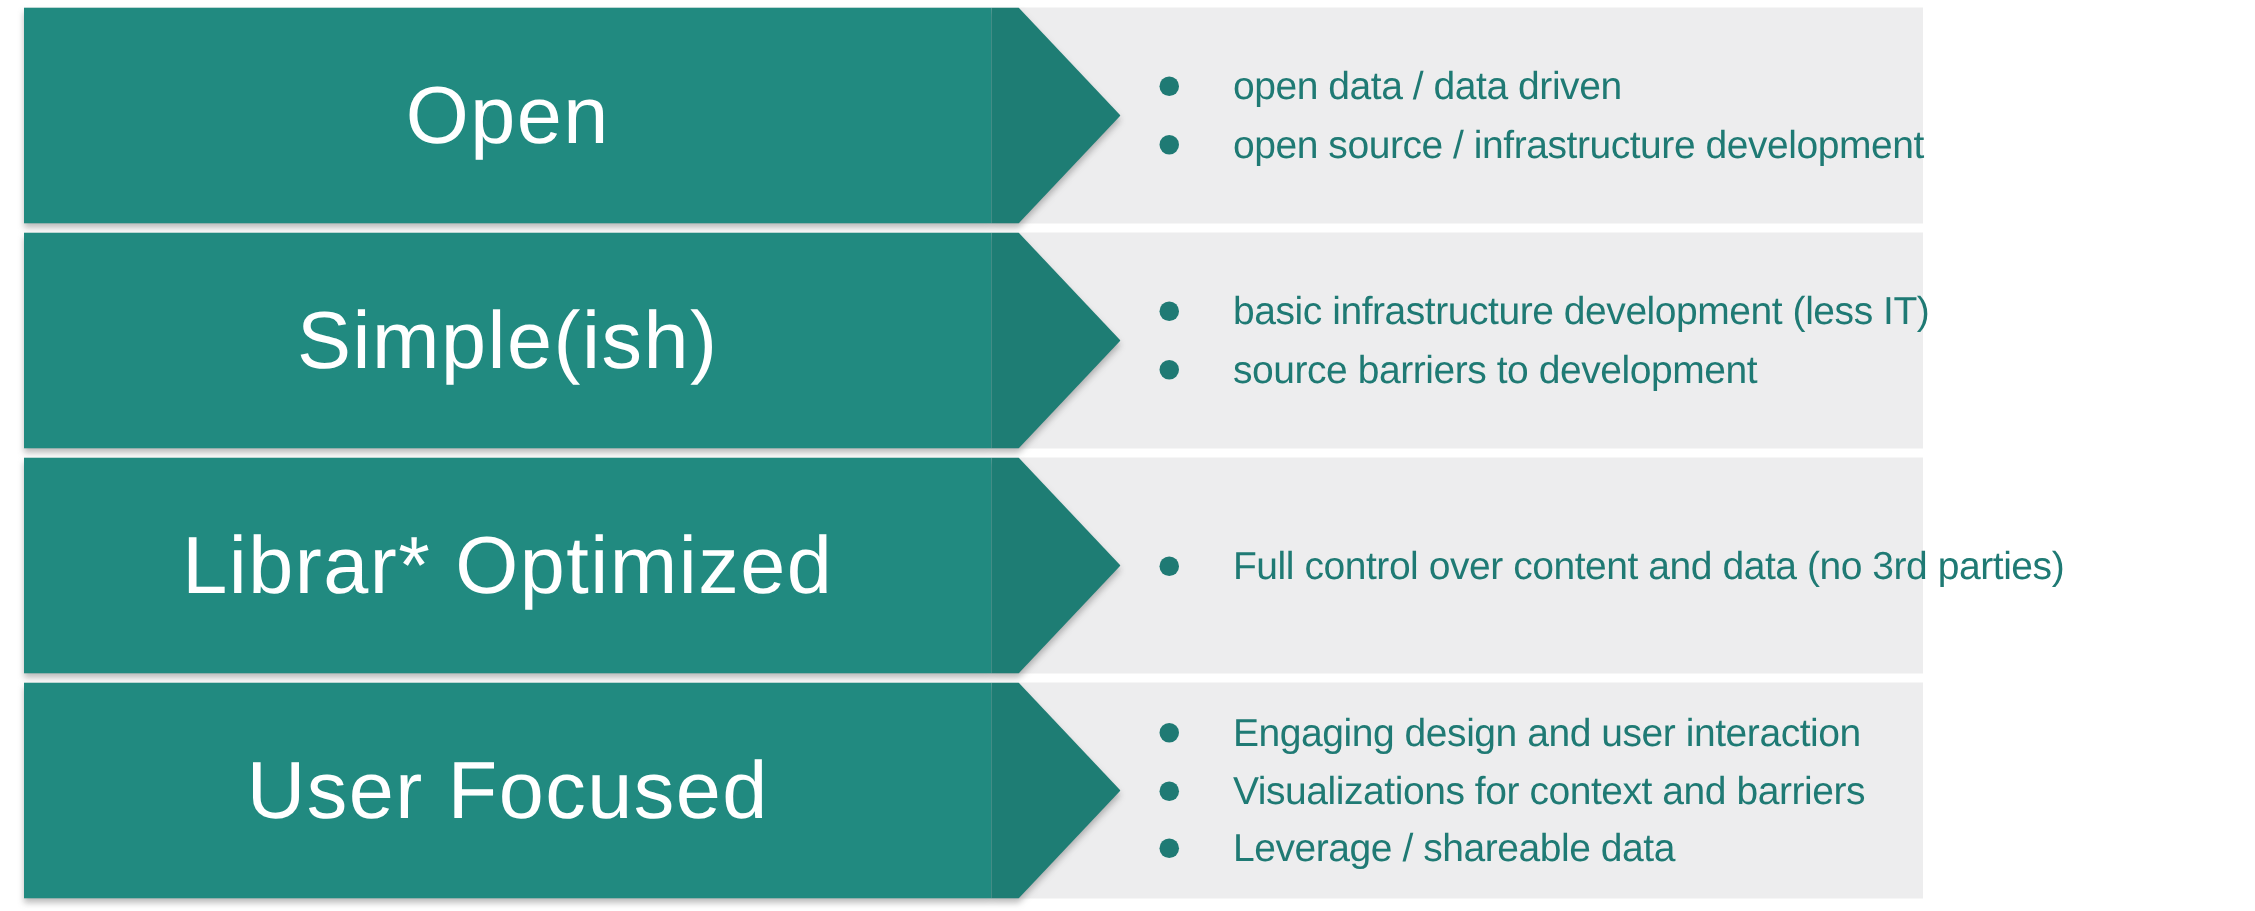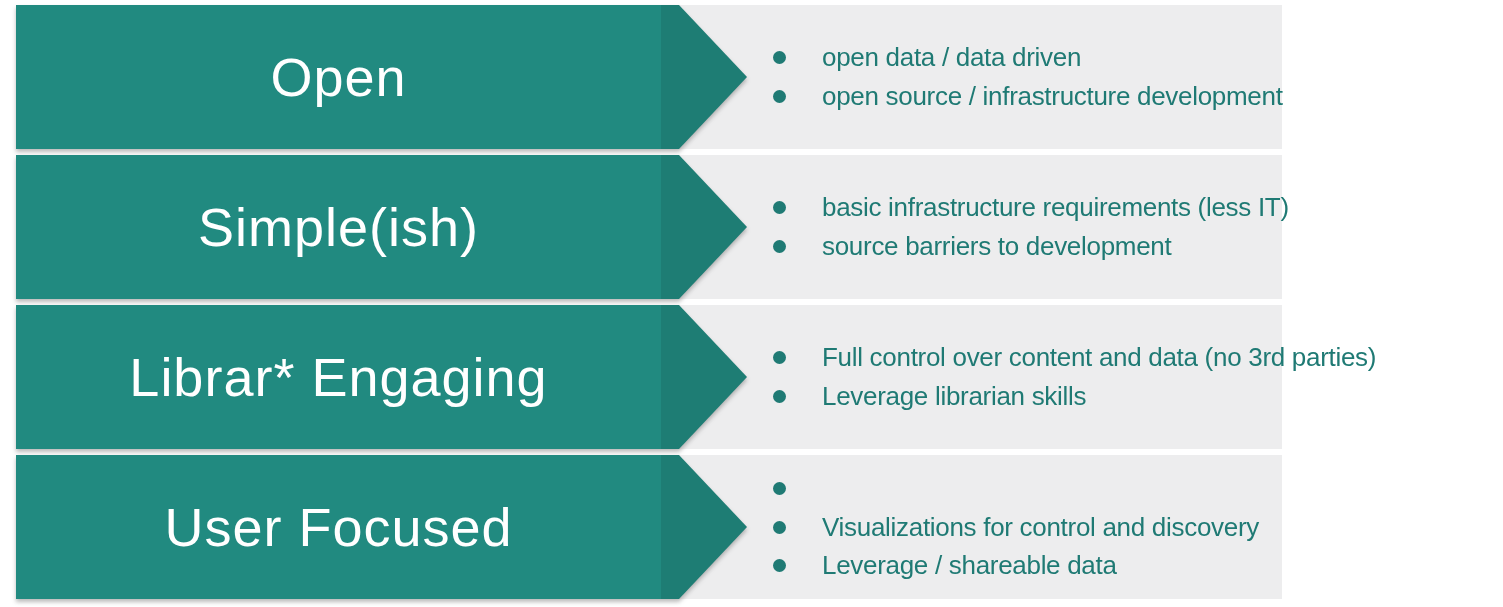--- a/index.html
+++ b/index.html
@@ -103,64 +103,61 @@
     <div class="arrow-wrap">
       <svg viewBox="0 0 731 144">
         <rect x="0" y="0" width="645" height="144" fill="var(--arrow-body)"></rect>
         <polygon points="645,0 663,0 731,72 663,144 645,144" fill="var(--arrow-head)"></polygon>
       </svg>
     </div>
     <div class="arrow-label">Simple(ish)</div>
     <ul class="bullets">
       <li>
         <span class="dot"></span>
-        <span class="bullet-text">basic infrastructure requirements (less IT)</span>
+        <span class="bullet-text">basic infrastructure development (less IT)</span>
       </li>
       <li>
         <span class="dot"></span>
         <span class="bullet-text">source barriers to development</span>
       </li>
     </ul>
   </div>
 
   <div class="row row-2">
     <div class="arrow-wrap">
       <svg viewBox="0 0 731 144">
         <rect x="0" y="0" width="645" height="144" fill="var(--arrow-body)"></rect>
         <polygon points="645,0 663,0 731,72 663,144 645,144" fill="var(--arrow-head)"></polygon>
       </svg>
     </div>
-    <div class="arrow-label">Librar* Engaging</div>
+    <div class="arrow-label">Librar* Optimized</div>
     <ul class="bullets">
       <li>
         <span class="dot"></span>
         <span class="bullet-text">Full control over content and data (no 3rd parties)</span>
-      </li>
-      <li>
-        <span class="dot"></span>
-        <span class="bullet-text">Leverage librarian skills</span>
       </li>
     </ul>
   </div>
 
   <div class="row row-3">
     <div class="arrow-wrap">
       <svg viewBox="0 0 731 144">
         <rect x="0" y="0" width="645" height="144" fill="var(--arrow-body)"></rect>
         <polygon points="645,0 663,0 731,72 663,144 645,144" fill="var(--arrow-head)"></polygon>
       </svg>
     </div>
     <div class="arrow-label">User Focused</div>
     <ul class="bullets">
       <li>
         <span class="dot"></span>
+        <span class="bullet-text">Engaging design and user interaction</span>
       </li>
       <li>
         <span class="dot"></span>
-        <span class="bullet-text">Visualizations for control and discovery</span>
+        <span class="bullet-text">Visualizations for context and barriers</span>
       </li>
       <li>
         <span class="dot"></span>
         <span class="bullet-text">Leverage / shareable data</span>
       </li>
     </ul>
   </div>
 
 </div>
 

